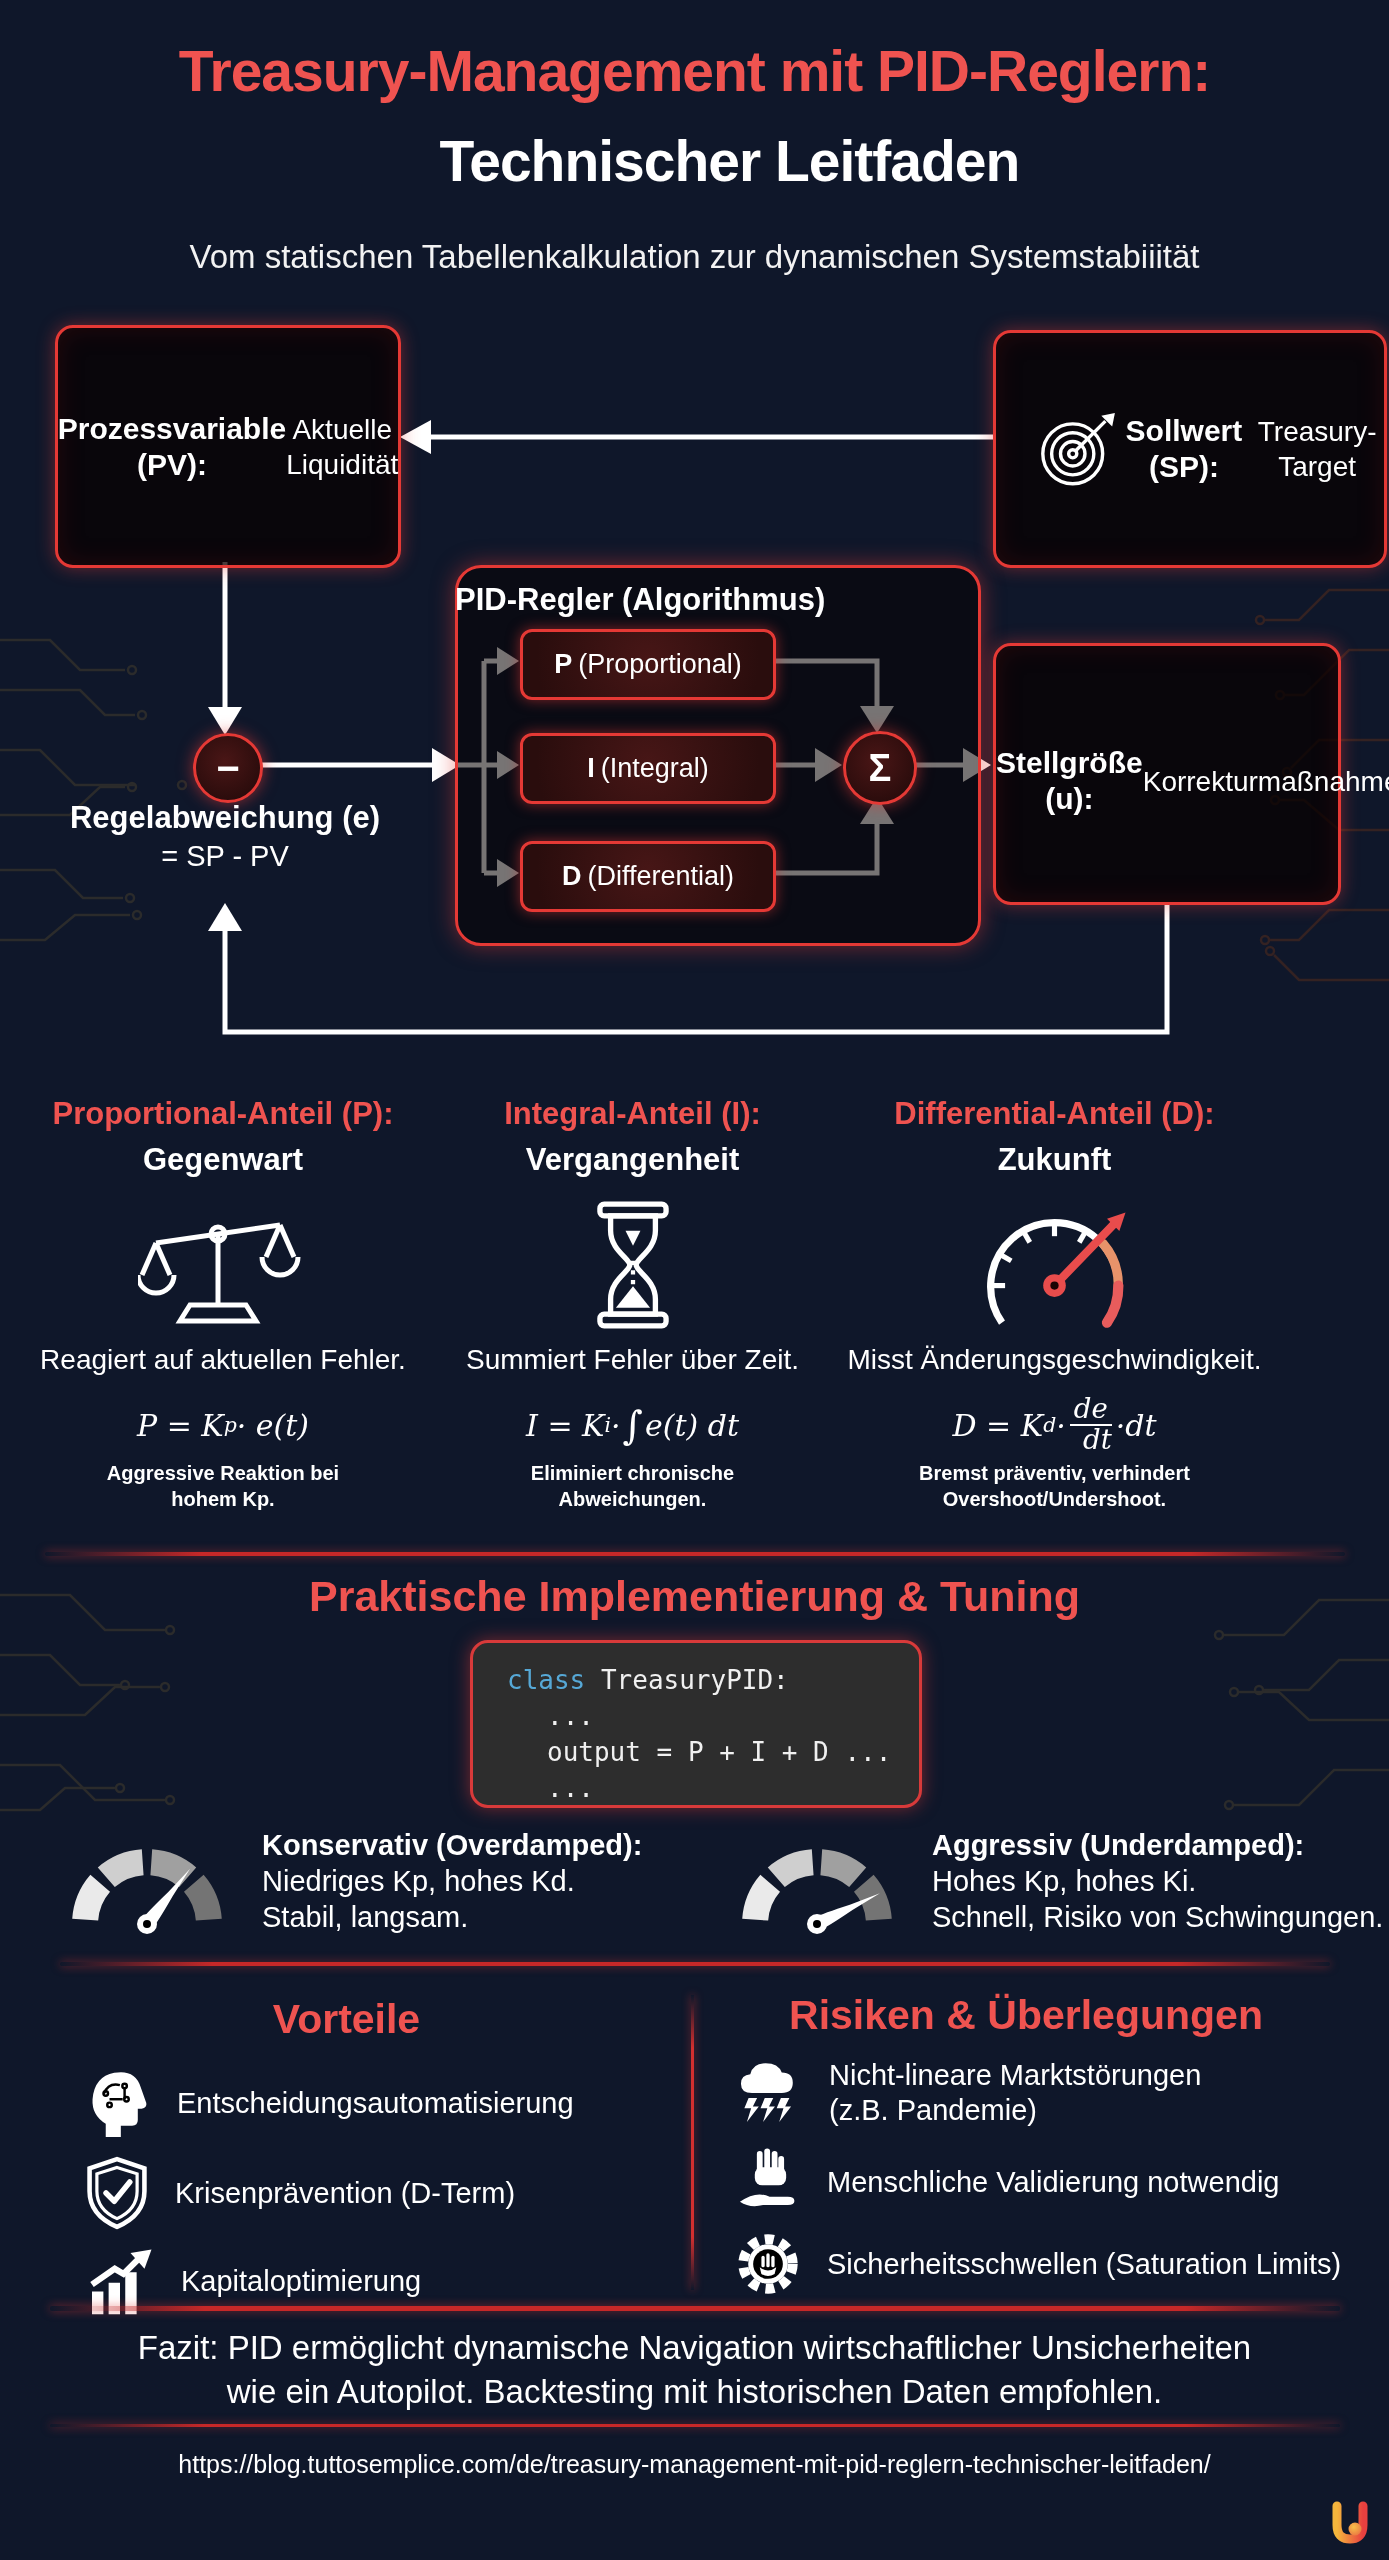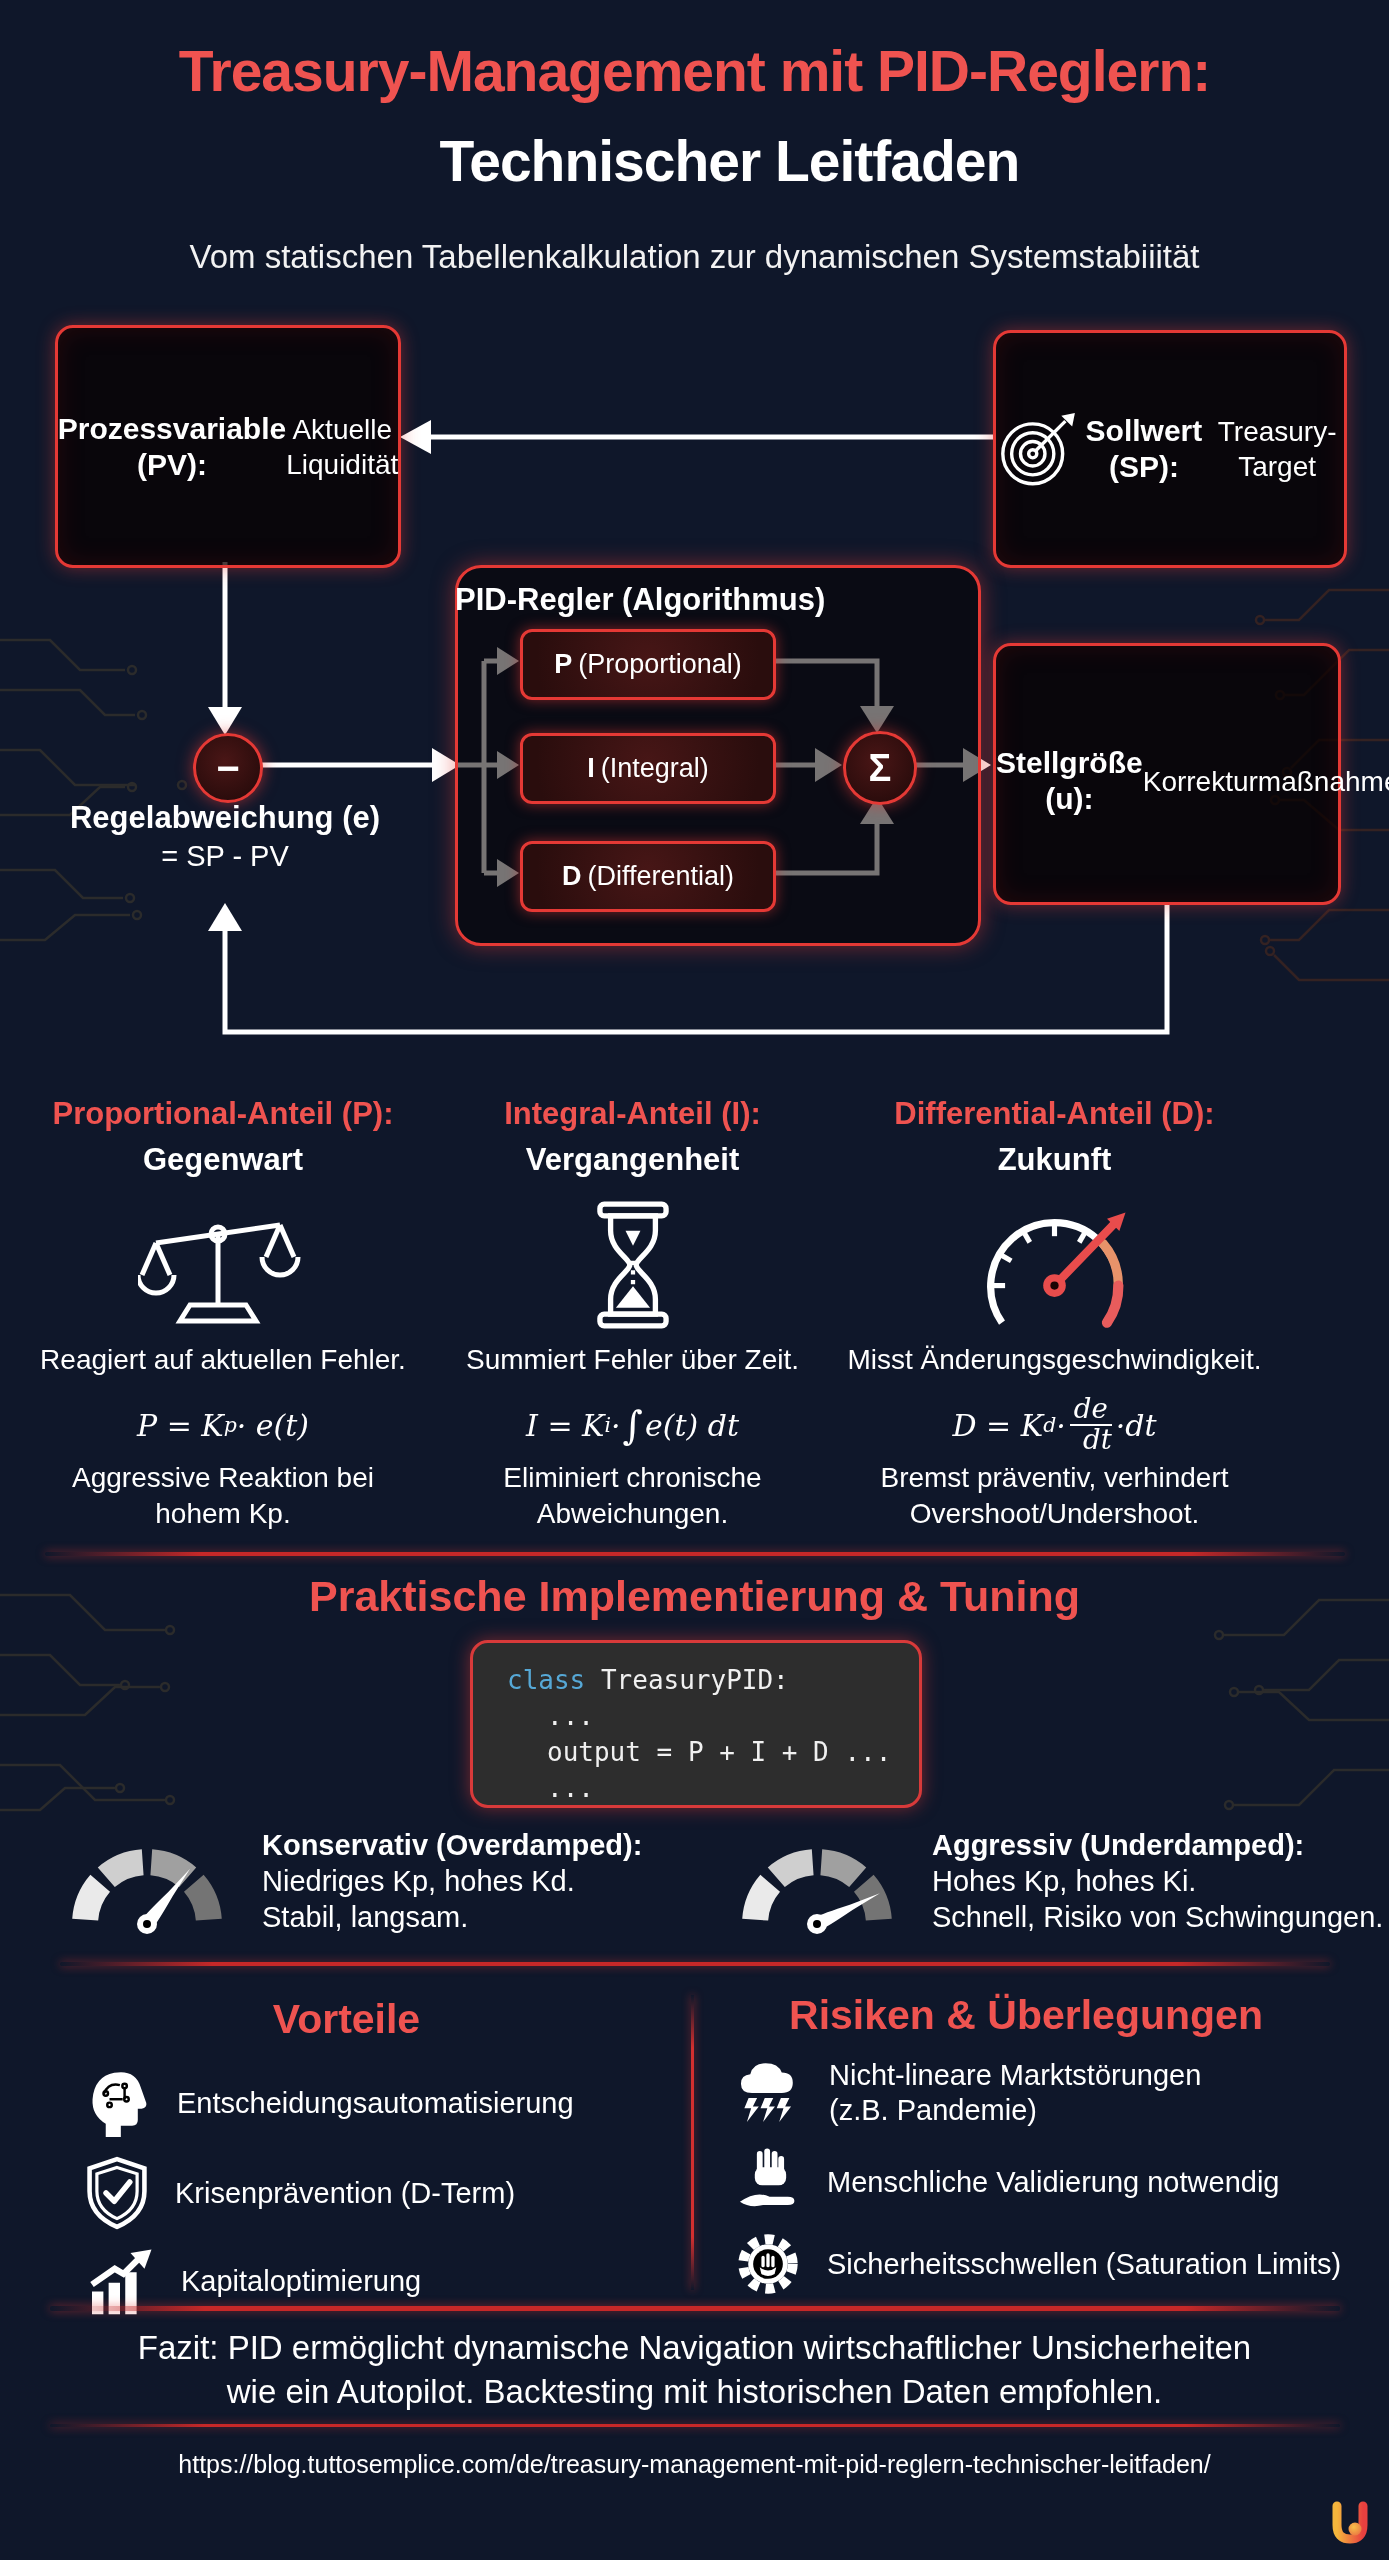--- a/index.html
+++ b/index.html
@@ -12,21 +12,21 @@
   .title-white{left:0;top:128px;width:100%;text-align:center;font-size:57px;font-weight:bold;
              color:#fff;letter-spacing:-1px;padding-left:35px;}
   .subtitle{left:0;top:238px;width:100%;text-align:center;font-size:33px;color:#f2f2f2;}
   
   .rbox{border:3px solid #e53935;border-radius:18px;background:rgba(8,2,2,.75);
         box-shadow:0 0 18px rgba(229,57,53,.45), inset 0 0 26px rgba(120,15,15,.25);
         display:flex;flex-direction:row;align-items:center;justify-content:center;text-align:center;}
   .box-title{font-size:30px;font-weight:bold;line-height:1.2;}
   .box-sub{font-size:28px;line-height:1.25;}
   #pv-box{left:55px;top:325px;width:340px;height:237px;}
-  #sp-box{left:993px;top:330px;width:348px;height:232px;}
+  #sp-box{left:993px;top:330px;width:348px;height:232px;padding-left:40px;}
   #pid-box{left:455px;top:565px;width:520px;height:375px;border-radius:26px;
            border:3px solid #e53935;background:rgba(8,2,2,.55);
            box-shadow:0 0 22px rgba(229,57,53,.5);}
   #pid-title{left:455px;top:582px;width:520px;text-align:left;font-size:31px;font-weight:bold;}
   .pid-item{width:250px;height:65px;left:520px;border:3px solid #e53935;border-radius:12px;
             background:radial-gradient(circle at 50% 40%, #471616 0%, #2a0d0d 85%);
             box-shadow:0 0 14px rgba(229,57,53,.55);
             display:flex;align-items:center;justify-content:center;font-size:27px;}
   .pid-item b{margin-right:6px;}
   #u-box{left:993px;top:643px;width:348px;height:262px;justify-content:flex-start;padding-top:14px;box-sizing:border-box;}
@@ -48,21 +48,21 @@
   .t-sub{font-size:31px;font-weight:bold;height:44px;}
   .t-icon{height:158px;display:flex;align-items:center;justify-content:center;}
   .t-desc{font-size:28px;height:46px;}
   .t-formula{height:70px;display:flex;align-items:center;justify-content:center;
              font-family:"DejaVu Serif",serif;font-style:italic;font-size:30px;}
   .t-formula sub{font-size:.68em;}
   .t-formula .integral{font-size:1.3em;padding:0 2px;}
   .frac{display:inline-flex;flex-direction:column;align-items:flex-end;line-height:1.05;
         vertical-align:middle;margin:0 4px;font-size:.92em;}
   .frac .num{border-bottom:2px solid #fff;padding:0 4px;}
-  .t-note{font-size:28px;line-height:1.3;}
+  .t-note{font-size:20px;line-height:1.3;font-weight:bold;}
   
   .hr-red{height:4px;border-radius:2px;
           background:linear-gradient(90deg,rgba(198,40,40,0) 0%,#c62828 12%,#c62828 88%,rgba(198,40,40,0) 100%);
           box-shadow:0 0 10px rgba(229,57,53,.55);}
   #impl-heading{left:0;top:1572px;width:100%;text-align:center;font-size:43px;font-weight:bold;color:#ef5350;}
   #code-block{left:470px;top:1640px;width:452px;height:168px;background:#2d2d2d;
               border:3px solid #d83a3a;border-radius:18px;box-shadow:0 0 18px rgba(229,57,53,.5);
               font-family:"DejaVu Sans Mono",monospace;font-size:26px;color:#f0f0f0;
               padding:20px 0 0 34px;box-sizing:border-box;line-height:1.38;}
   #code-block .kw{color:#56a8d6;}

